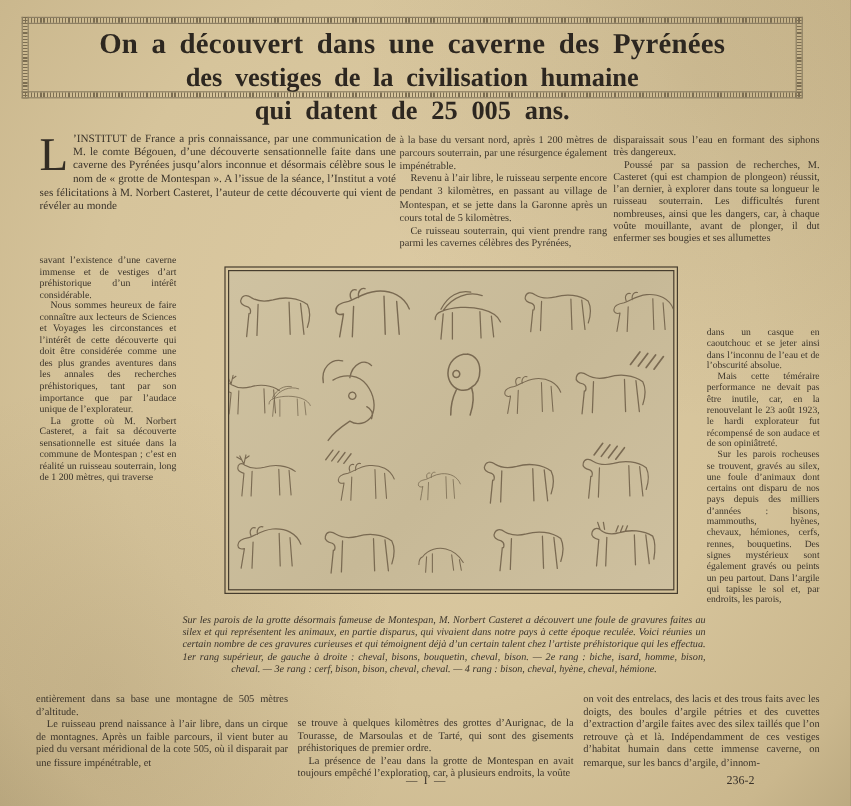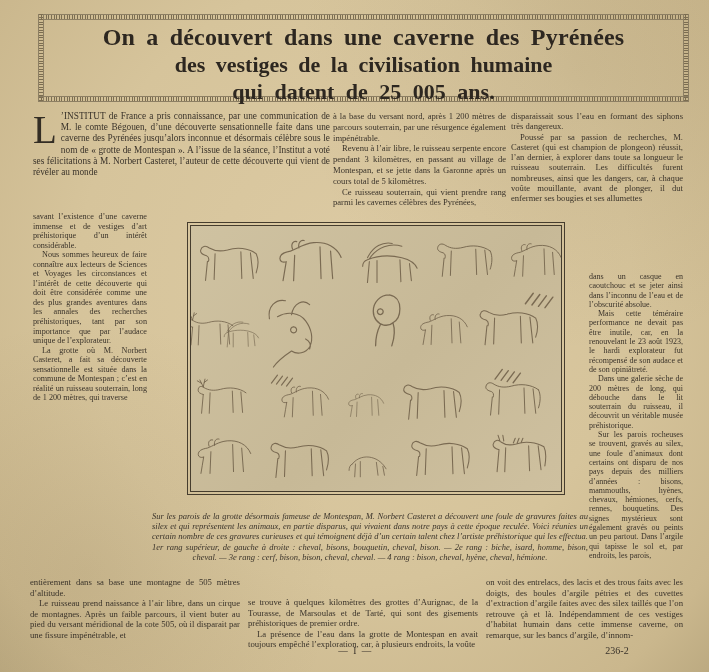--- a/index.html
+++ b/index.html
@@ -6,21 +6,21 @@
   .scan{
     position:relative;width:709px;height:672px;overflow:hidden;
     background:
       radial-gradient(circle at 82% 10%, rgba(110,92,60,.10), transparent 34%),
       radial-gradient(circle at 12% 85%, rgba(110,92,60,.10), transparent 30%),
       radial-gradient(ellipse at 50% 42%, #dccaa3 0%, #d6c49b 55%, #cab78d 88%, #bcaa81 100%);
     font-family:"Liberation Serif","DejaVu Serif",serif;
     color:#39322a;
   }
   
-  .headline{position:absolute;left:38px;top:14px;width:651px;height:88px;}
+  .headline{position:absolute;left:18px;top:14px;width:651px;height:68px;}
   .hatch-h{position:absolute;left:0;right:0;height:6px;box-sizing:border-box;
     background:repeating-linear-gradient(90deg,#7b6d51 0 1px,rgba(0,0,0,0) 1px 2.6px);
     border-top:1px solid #8d7f63;border-bottom:1px solid #8d7f63;}
   .hatch-v{position:absolute;top:0;bottom:0;width:6px;box-sizing:border-box;
     background:repeating-linear-gradient(180deg,#7b6d51 0 1px,rgba(0,0,0,0) 1px 2.6px);
     border-left:1px solid #8d7f63;border-right:1px solid #8d7f63;}
   .headline-text{position:absolute;left:12px;right:12px;top:9px;text-align:center;
     font-weight:bold;color:#2d2720;}
   .hl1{font-size:24px;line-height:28px;word-spacing:5px;letter-spacing:.2px;}
   .hl2{font-size:22px;line-height:27px;word-spacing:5px;}
@@ -88,21 +88,20 @@
   </div>
 
   <div class="tcol" id="col4">
     <p class="cont">disparaissait sous l’eau en formant des siphons très dangereux.</p>
     <p>Poussé par sa passion de recherches, M. Casteret (qui est champion de plongeon) réussit, l’an dernier, à explorer dans toute sa longueur le ruisseau souterrain. Les difficultés furent nombreuses, ainsi que les dangers, car, à chaque voûte mouillante, avant de plonger, il dut enfermer ses bougies et ses allumettes</p>
   </div>
 
   <div class="tcol" id="colR">
     <p class="cont">dans un casque en caoutchouc et se jeter ainsi dans l’inconnu de l’eau et de l’obscurité absolue.</p>
     <p>Mais cette téméraire performance ne devait pas être inutile, car, en la renouvelant le 23 août 1923, le hardi explorateur fut récompensé de son audace et de son opiniâtreté.</p>
-    <p>Dans une galerie sèche de 200 mètres de long, qui débouche dans le lit souterrain du ruisseau, il découvrit un véritable musée préhistorique.</p>
     <p>Sur les parois rocheuses se trouvent, gravés au silex, une foule d’animaux dont certains ont disparu de nos pays depuis des milliers d’années : bisons, mammouths, hyènes, chevaux, hémiones, cerfs, rennes, bouquetins. Des signes mystérieux sont également gravés ou peints un peu partout. Dans l’argile qui tapisse le sol et, par endroits, les parois,</p>
   </div>
 
   <div class="figure-outer">
     <div class="figure-inner">
       <svg viewBox="0 0 368 259" aria-hidden="true">
         <defs>
           <path id="p-horse" class="sk" d="M64,14 C56,8 44,7 34,10 C26,12 20,11 15,8 C11,5 7,6 6,10 C5,13 8,15 12,16 C14,17 15,19 14,22 M13,22 L11,42 M21,14 L20,41 M48,12 L49,40 M58,13 L61,40 M64,14 C67,20 66,28 64,34"></path>
           <path id="p-bison" class="sk" d="M66,20 C62,10 52,5 40,6 C30,7 24,12 18,14 C12,15 8,17 8,21 C8,24 11,25 14,24 M14,24 C13,30 12,36 11,42 M22,18 L21,42 M46,10 L47,40 M56,14 L58,40 M20,12 C18,7 21,4 24,5 M26,11 C25,6 28,3 31,4"></path>
           <path id="p-ibex" class="sk" d="M10,16 C20,12 34,11 46,14 C54,16 60,20 62,25 M12,15 C20,3 34,-2 46,2 M10,14 C16,2 26,-3 36,-1 M12,18 L10,40 M20,17 L20,40 M44,16 L45,39 M54,20 L56,38 M10,16 C7,17 5,20 5,23"></path>

